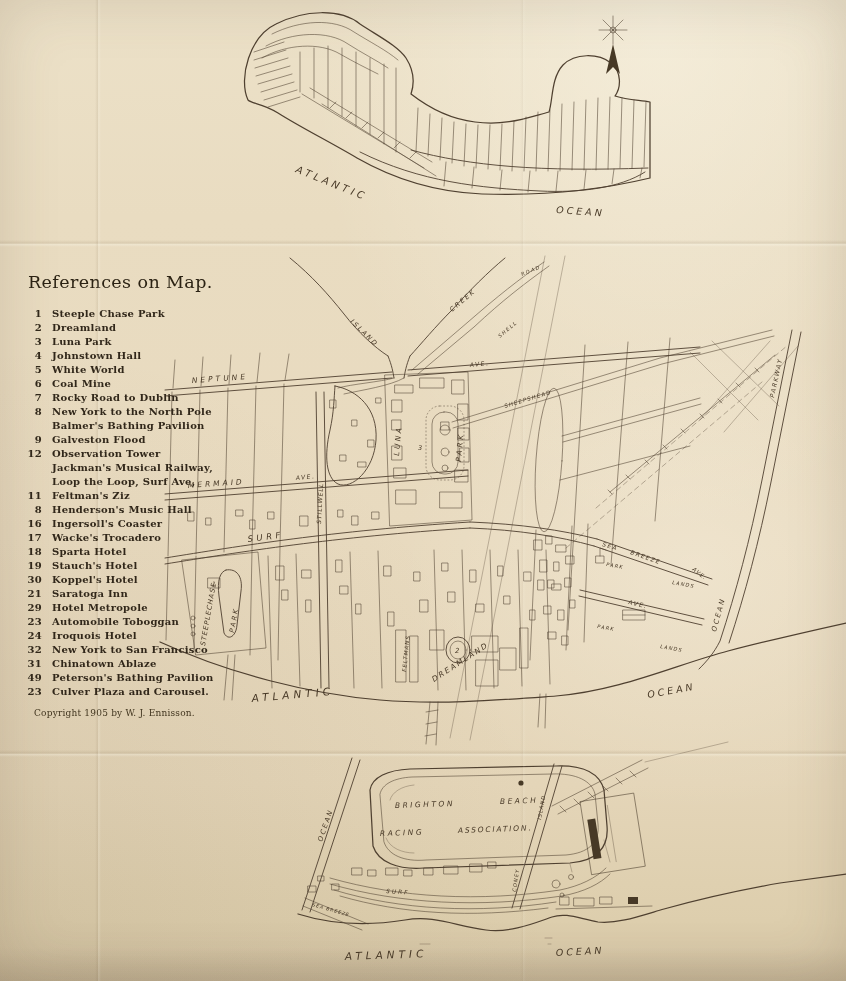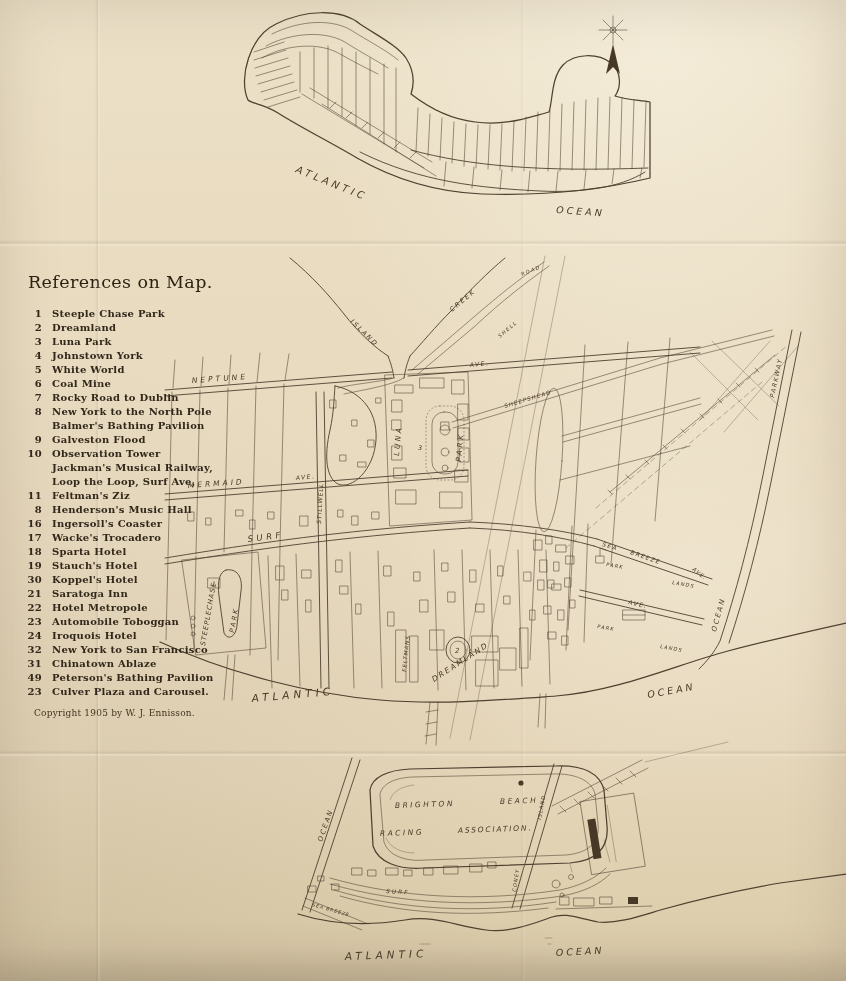--- a/index.html
+++ b/index.html
@@ -203,21 +203,21 @@
     <div class="legend-row">
         <span class="num">2</span>
         <span>Dreamland</span>
       </div>
     <div class="legend-row">
         <span class="num">3</span>
         <span>Luna Park</span>
       </div>
     <div class="legend-row">
         <span class="num">4</span>
-        <span>Johnstown York</span>
+        <span>Johnstown Hall</span>
       </div>
     <div class="legend-row">
         <span class="num">5</span>
         <span>White World</span>
       </div>
     <div class="legend-row">
         <span class="num">6</span>
         <span>Coal Mine</span>
       </div>
     <div class="legend-row">
@@ -230,21 +230,21 @@
       </div>
     <div class="legend-row">
         <span class="num"></span>
         <span>Balmer's Bathing Pavilion</span>
       </div>
     <div class="legend-row">
         <span class="num">9</span>
         <span>Galveston Flood</span>
       </div>
     <div class="legend-row">
-        <span class="num">10</span>
+        <span class="num">12</span>
         <span>Observation Tower</span>
       </div>
     <div class="legend-row">
         <span class="num"></span>
         <span>Jackman's Musical Railway,</span>
       </div>
     <div class="legend-row">
         <span class="num"></span>
         <span>Loop the Loop, Surf Ave,</span>
       </div>
@@ -274,21 +274,21 @@
       </div>
     <div class="legend-row">
         <span class="num">30</span>
         <span>Koppel's Hotel</span>
       </div>
     <div class="legend-row">
         <span class="num">21</span>
         <span>Saratoga Inn</span>
       </div>
     <div class="legend-row">
-        <span class="num">22</span>
+        <span class="num">29</span>
         <span>Hotel Metropole</span>
       </div>
     <div class="legend-row">
         <span class="num">23</span>
         <span>Automobile Toboggan</span>
       </div>
     <div class="legend-row">
         <span class="num">24</span>
         <span>Iroquois Hotel</span>
       </div>

